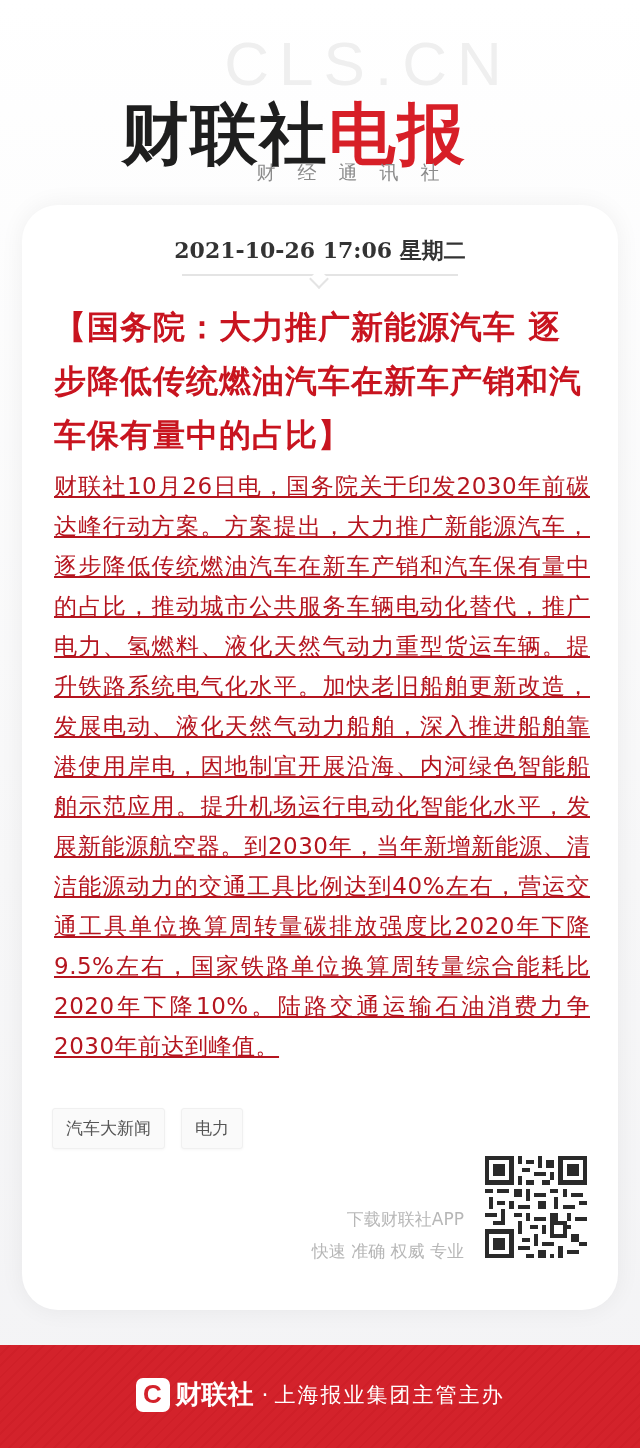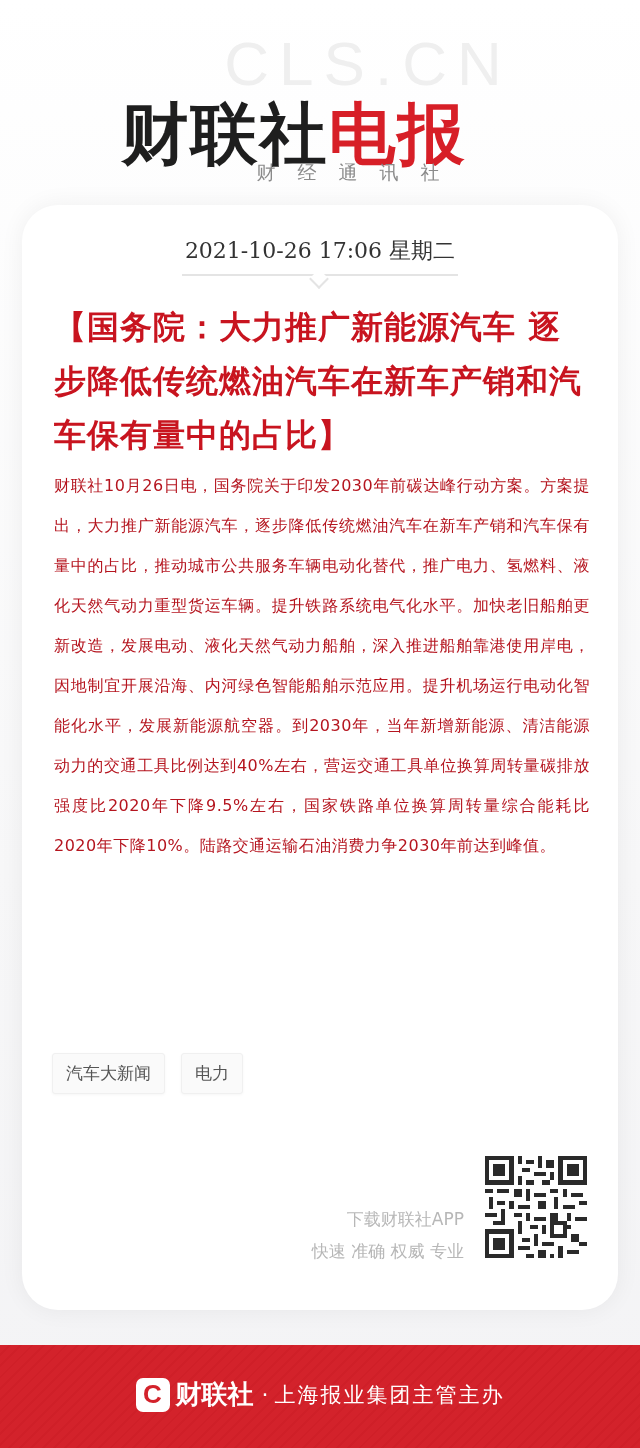--- a/index.html
+++ b/index.html
@@ -26,43 +26,44 @@
     font-size: 19px; letter-spacing: 22px; color: #8a8a8a; padding-left: 22px; margin-left: 28px;
   }
   .card {
     position: absolute; left: 22px; top: 205px; width: 596px; height: 1105px;
     background: #ffffff; border-radius: 36px;
     box-shadow: 0 0 24px rgba(0,0,0,0.06);
   }
   .date-row {
     position: absolute; top: 236px; left: 0; width: 640px; text-align: center;
     font-family: "DejaVu Serif", serif; font-size: 22px; color: #333;
-    font-weight: 400;
+    font-weight: 700;
   }
   .divider {
     position: absolute; top: 274px; left: 182px; width: 276px; height: 2px;
     background: #e4e4e4;
   }
   .divider-notch {
     position: absolute; top: 272px; left: 312px; width: 14px; height: 14px;
     border-right: 2px solid #e4e4e4; border-bottom: 2px solid #e4e4e4;
     background: #fff; transform: rotate(45deg);
   }
   .headline {
     position: absolute; top: 300px; left: 54px; width: 540px;
     font-family: "DejaVu Serif", serif; font-weight: 900;
     color: #c8141f; font-size: 32px; line-height: 54px; letter-spacing: 1px;
   }
   .body-text {
     position: absolute; top: 466px; left: 54px; width: 536px;
-    color: #b5151f; font-size: 16px; line-height: 40px; letter-spacing: 0.5px;
+    color: #b5151f; font-size: 23px; line-height: 40px; letter-spacing: 0.5px;
     text-align: justify;
+    text-decoration: underline;
   }
   .tags {
-    position: absolute; top: 1053px; left: 52px; display: flex; gap: 16px;
+    position: absolute; top: 1108px; left: 52px; display: flex; gap: 16px;
   }
   .tag {
     background: #fafafa; border: 1px solid #f0f0f0;
     padding: 8px 13px; font-size: 17px; color: #555; border-radius: 3px;
     box-shadow: 0 1px 3px rgba(0,0,0,0.04);
   }
   .dl {
     position: absolute; top: 1203px; right: 176px; text-align: right;
     color: #b7b7b7; font-size: 17px; line-height: 32px;
   }

